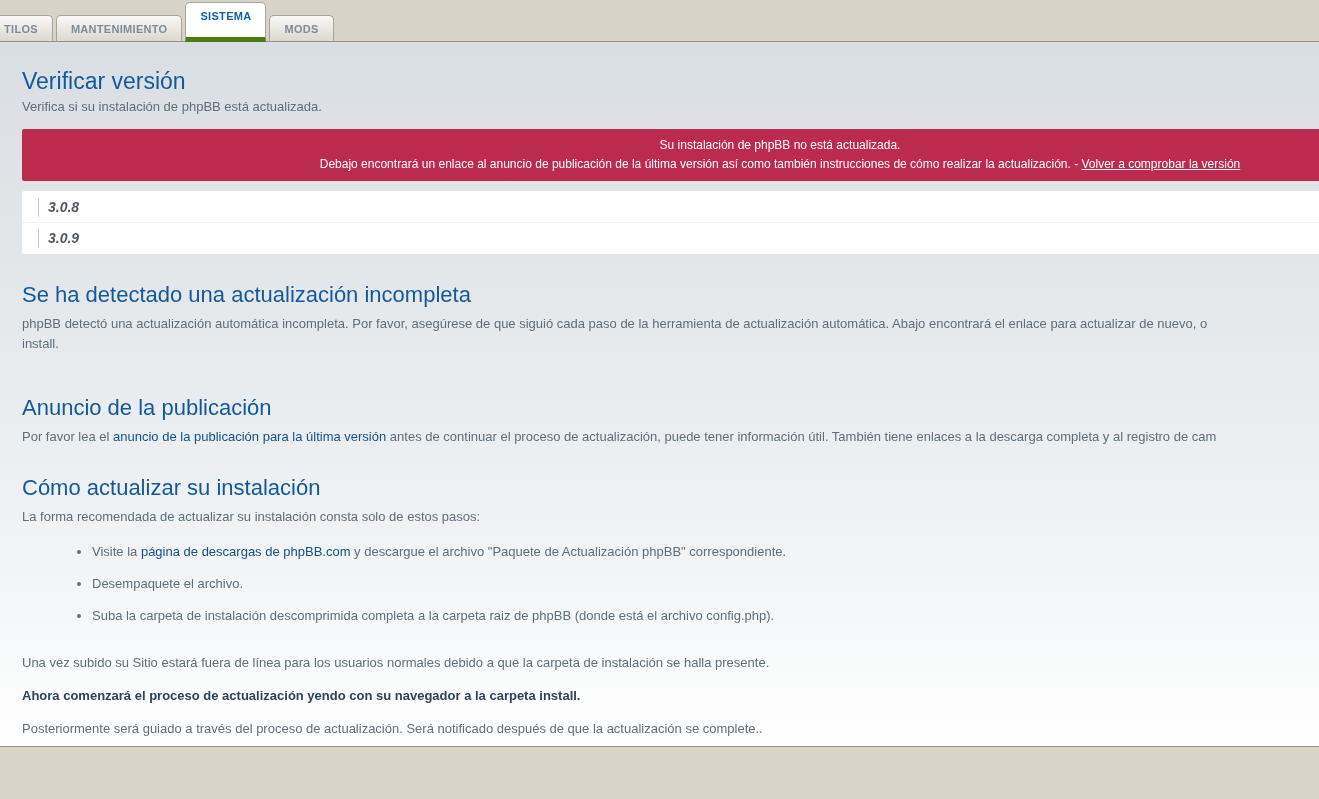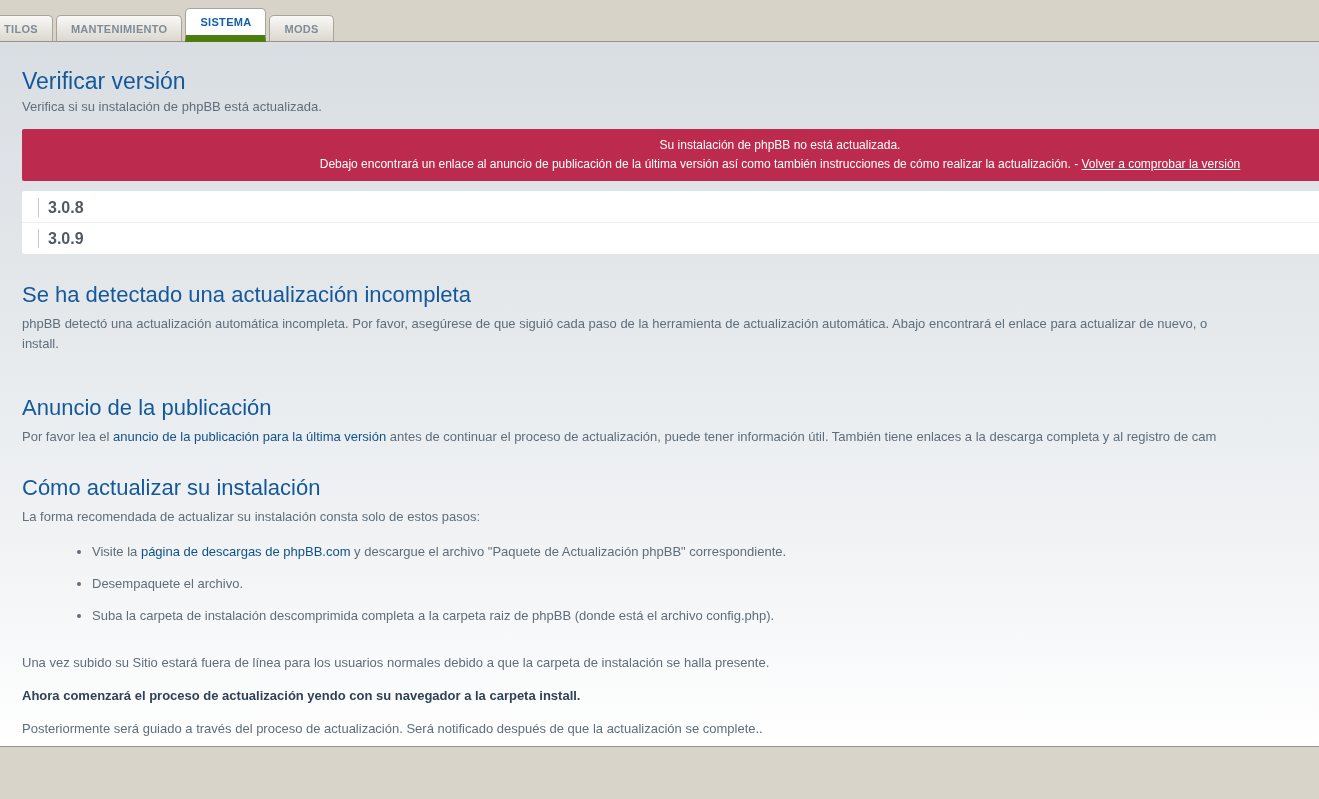--- a/index.html
+++ b/index.html
@@ -18,22 +18,22 @@
   .tab{
     position:relative;z-index:2;margin:0 3px -1px 0;
     padding:7px 14px 6px;border:1px solid #a9a49a;border-bottom:1px solid #97938a;
     border-radius:5px 5px 0 0;
     background:linear-gradient(#f9f8f6,#dcd8d0);
     font-size:11px;font-weight:bold;color:#7e8c99;letter-spacing:.3px;
     cursor:pointer;text-decoration:none;white-space:nowrap;
   }
   .tab.first{margin-left:-11px;}
   .tab.active{
-    background:#fff;border-bottom:7px solid #4d7c0f;color:#1360a5;z-index:3;
-    padding-bottom:7px;
+    background:#fff;border-bottom:5px solid #4d7c0f;color:#1360a5;z-index:3;
+    padding-bottom:15px;
   }
 
   
   .content{
     height:704px;box-sizing:border-box;padding:0 22px;
     background:linear-gradient(180deg,#d9dee3 0%,#e2e6e9 30%,#f1f3f5 72%,#ffffff 100%);
   }
   .page-title{
     margin:0;padding-top:25px;font-size:23px;font-weight:normal;
     color:#14589c;line-height:28px;
@@ -49,21 +49,21 @@
 
   .panel{
     margin-top:10px;width:1516px;box-sizing:border-box;
     background:#fff;border-radius:3px;padding:1px 0;
   }
   .vrow{display:flex;align-items:center;padding:0 16px;height:30px;}
   .vrow + .vrow{border-top:1px solid #f0f0f0;}
   .vrow-label{flex:0 0 665px;font-weight:bold;font-size:13px;color:#3d4e5f;}
   .vrow-value{
     border-left:1px solid #c9c9c9;padding:1px 0 1px 9px;
-    font-weight:bold;font-size:16px;color:#515a62;line-height:17px;
+    font-weight:bold;font-size:14px;color:#515a62;line-height:17px;font-style:italic;
   }
 
   .section-title{
     margin:27px 0 0;font-size:22px;font-weight:normal;color:#14589c;line-height:27px;
   }
   .para{
     margin:6px 0 0;font-size:13px;color:#5f6e7a;line-height:20px;white-space:nowrap;
   }
   .para.wrap2{margin-top:0;}
   a.body-link{color:#105289;text-decoration:none;cursor:pointer;}

